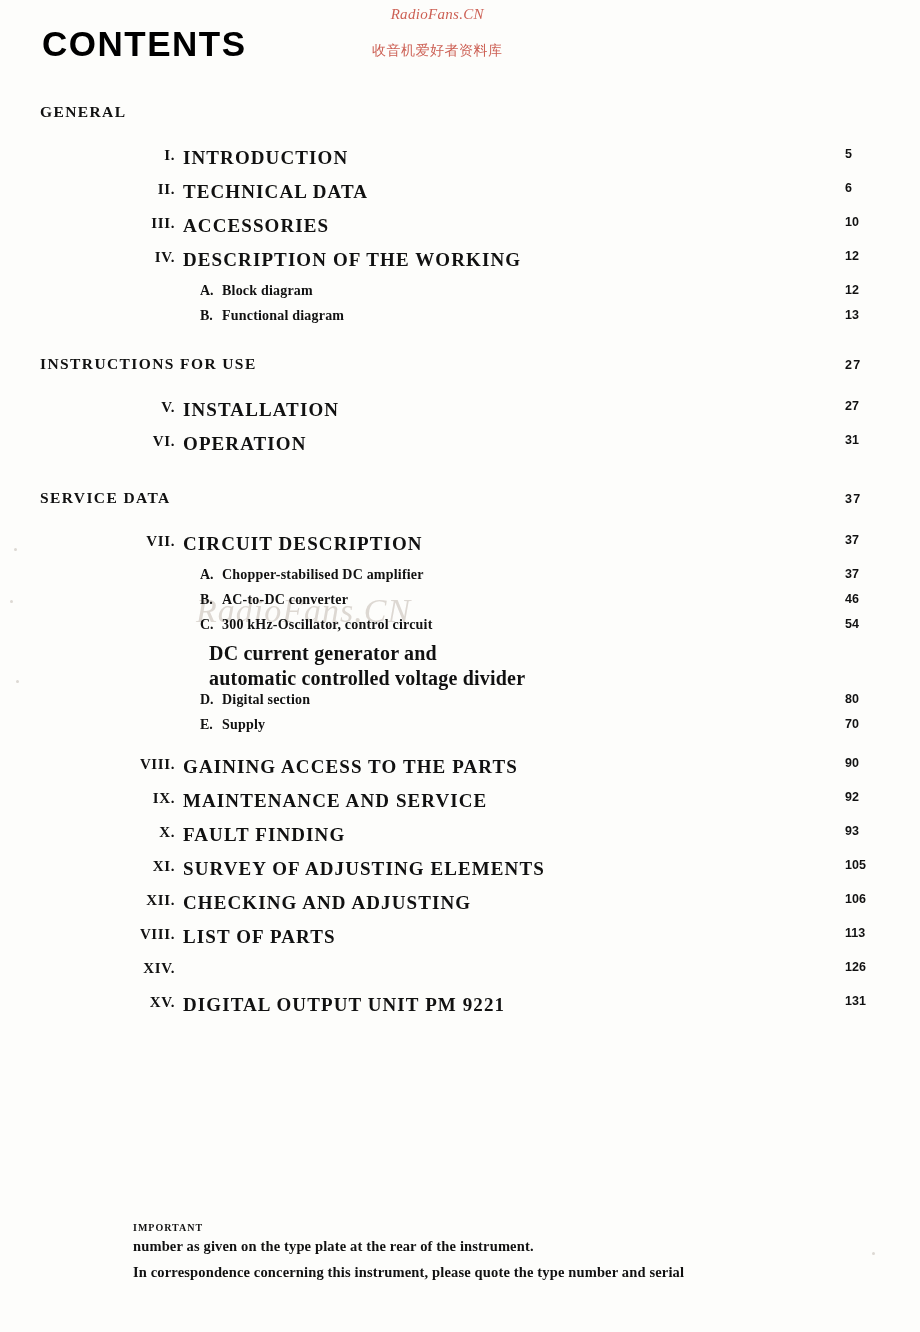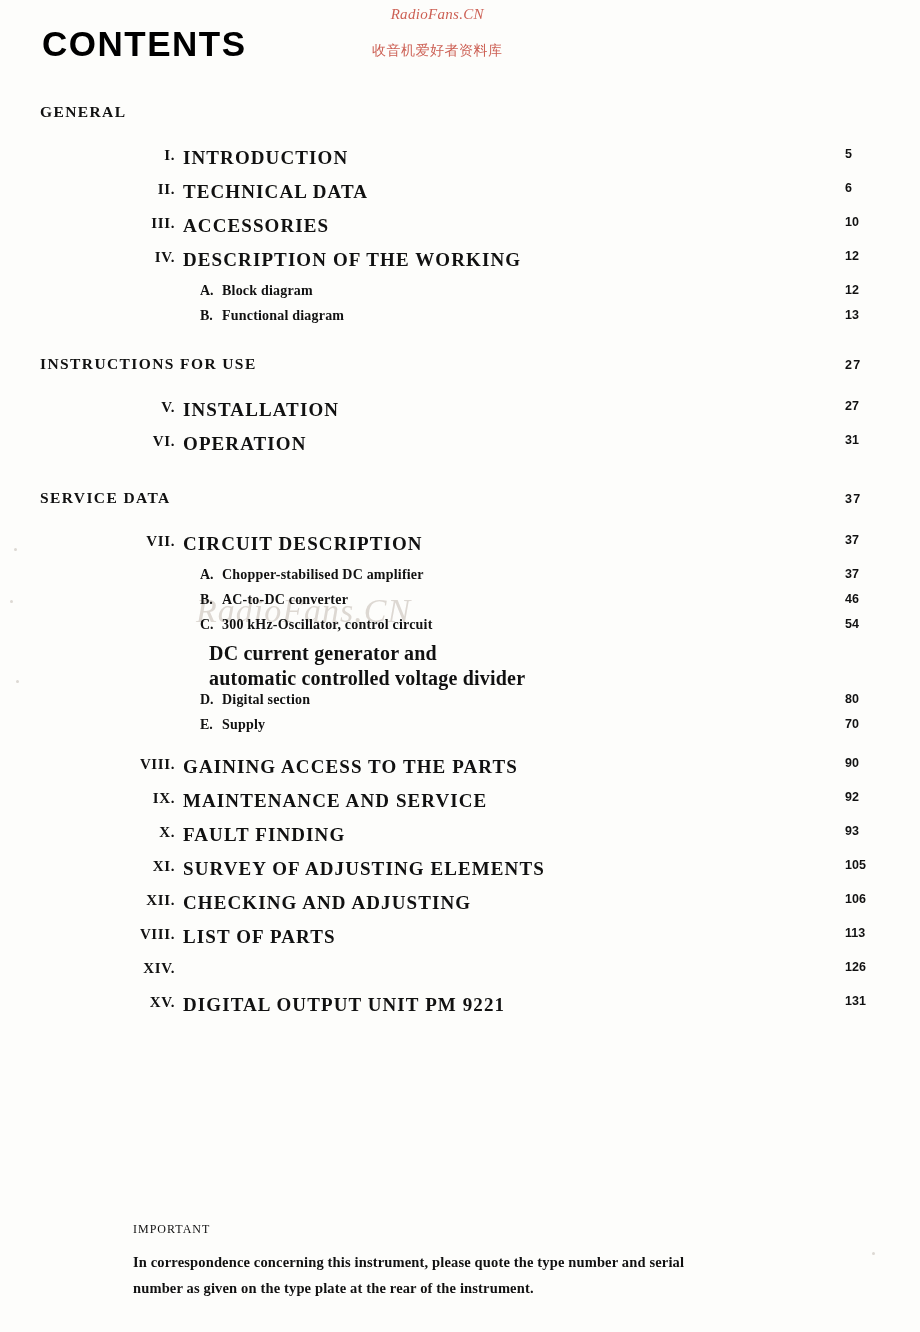--- a/index.html
+++ b/index.html
@@ -171,24 +171,23 @@
 
   
   .important {
     position: absolute;
     left: 133px;
     top: 1222px;
     width: 740px;
   }
   .important .imp-title {
     font-family: "Liberation Serif", serif;
-    font-size: 12px;
-    font-weight: normal;
+    font-size: 10px;
+    font-weight: bold;
     letter-spacing: 1px;
-    margin-bottom: 12px;
   }
   .important .imp-line {
     font-family: "Liberation Serif", serif;
     font-size: 14.5px;
     font-weight: bold;
     letter-spacing: .15px;
     line-height: 26px;
     white-space: nowrap;
   }
 
@@ -363,17 +362,17 @@
     <div class="entry">
       <span class="num">XV.</span>
       <span class="label">DIGITAL OUTPUT UNIT PM 9221</span>
       <span class="page">131</span>
     </div>
 
   </div>
 
   <div class="important">
     <div class="imp-title">IMPORTANT</div>
+    <div class="imp-line">number as given on the type plate at the rear of the instrument.</div>
     <div class="imp-line">In correspondence concerning this instrument, please quote the type number and serial</div>
-    <div class="imp-line">number as given on the type plate at the rear of the instrument.</div>
   </div>
 
 </div>
 
 </body></html>

